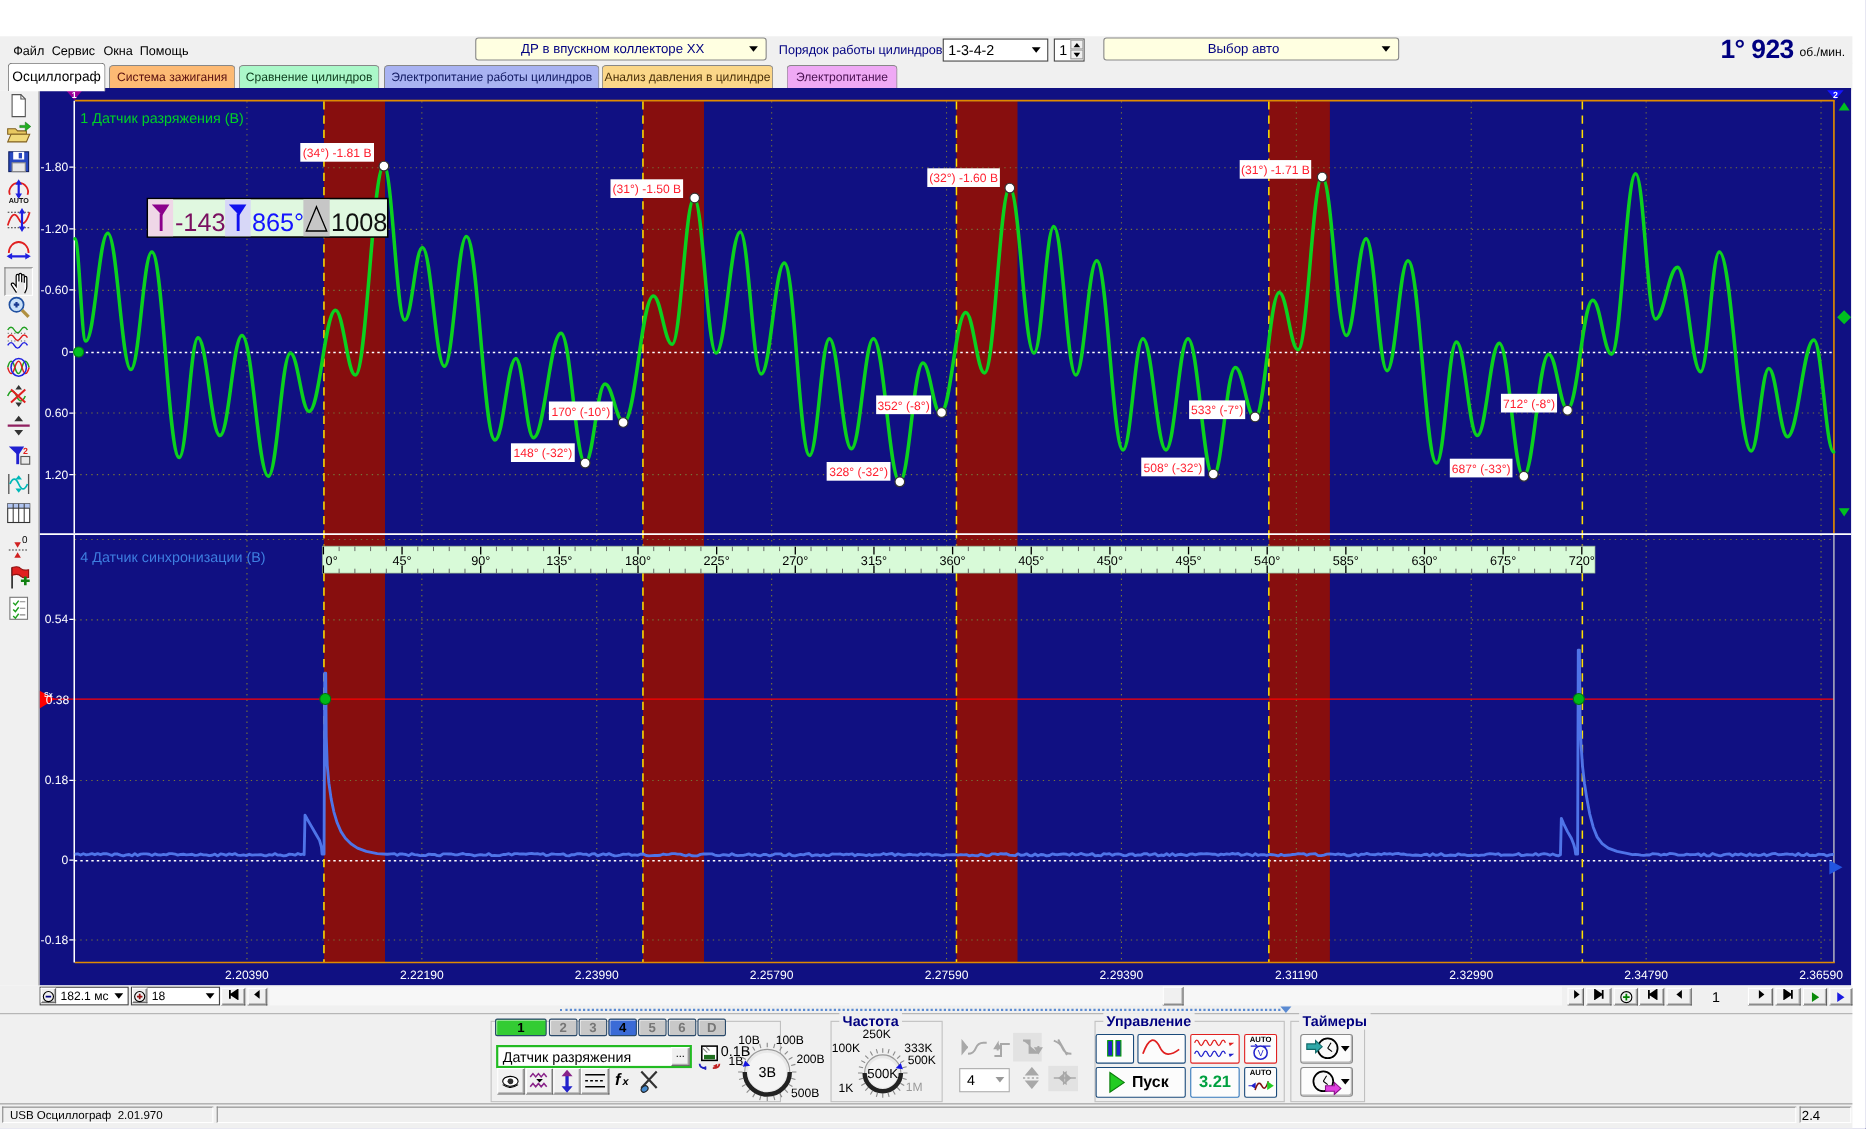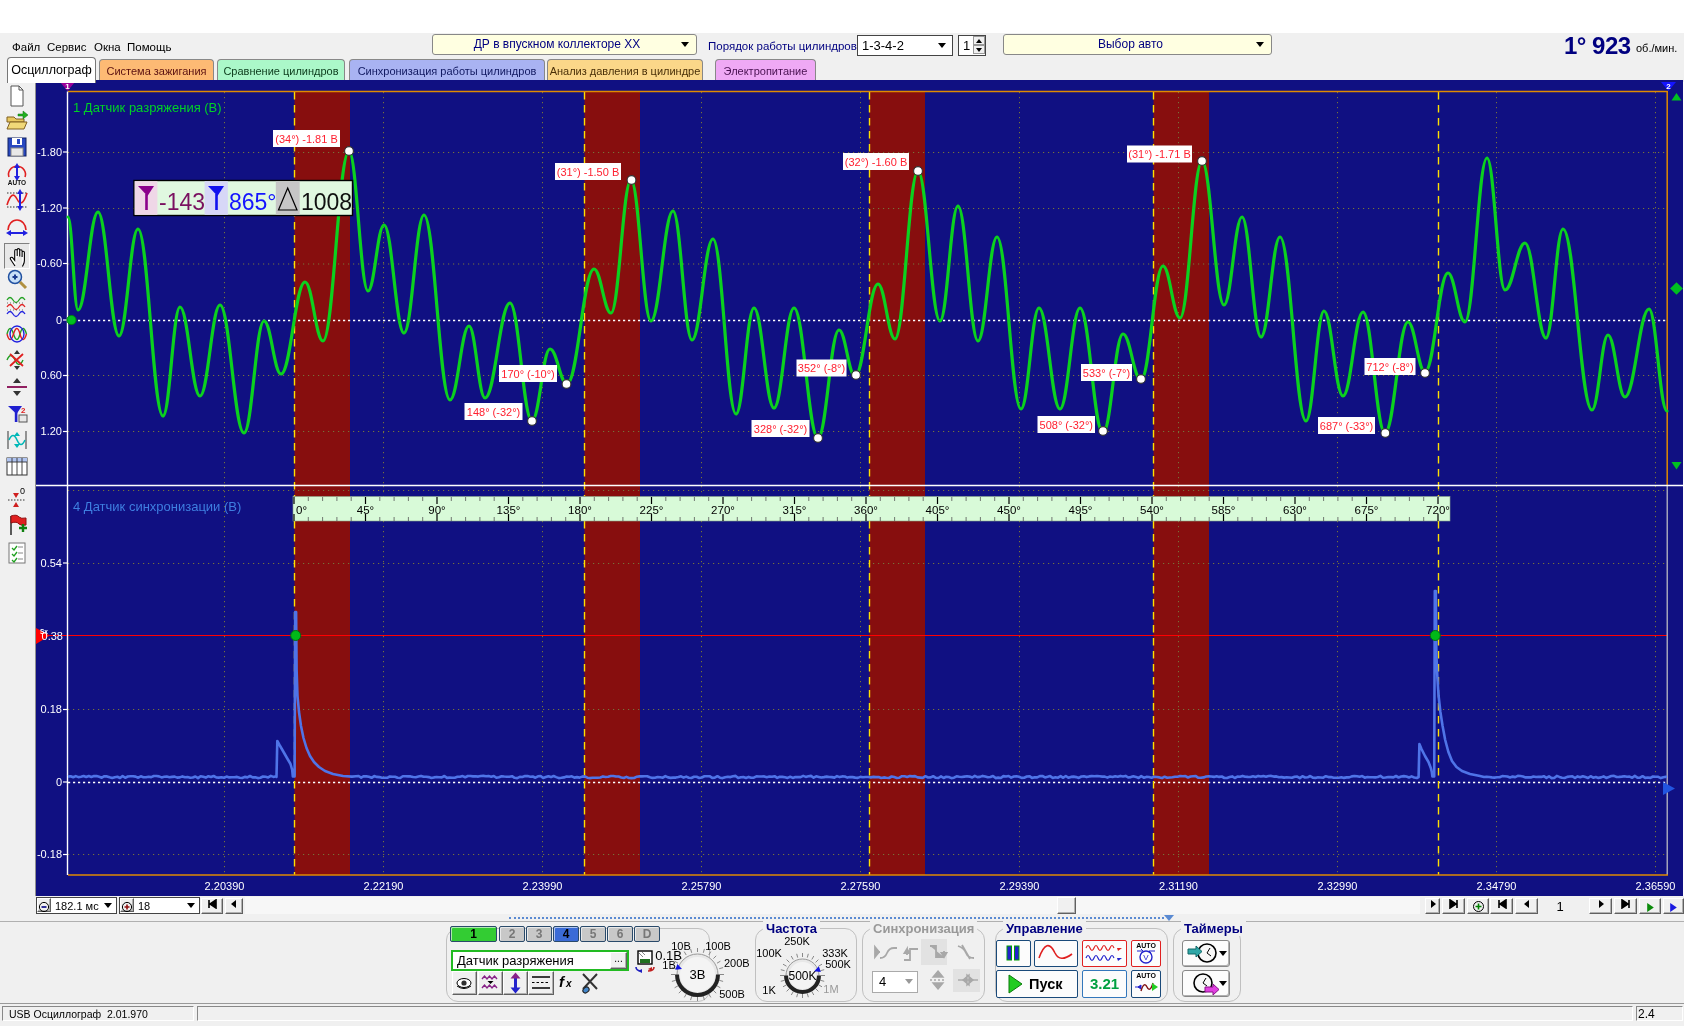--- a/index.html
+++ b/index.html
@@ -2,21 +2,21 @@
 <html><head><meta charset="utf-8"><style>
 *{margin:0;padding:0;box-sizing:border-box}
 html,body{width:1696px;height:1026px;background:#fff;overflow:hidden;
  font-family:"Liberation Sans",sans-serif;-webkit-font-smoothing:antialiased}
 #root{position:relative;width:1696px;height:1026px;background:#fff}
 .abs{position:absolute}
 .combo{position:absolute;background:#fff;border:1px solid #444}
 .darr{position:absolute;width:0;height:0;border-left:4.5px solid transparent;border-right:4.5px solid transparent;border-top:5.5px solid #000}
 .btn3{position:absolute;background:#f0f0f0;border-top:1px solid #fff;border-left:1px solid #fff;border-bottom:1px solid #606060;border-right:1px solid #606060;box-shadow:inset -1px -1px 0 #b0b0b0}
 .tab{position:absolute;top:59px;height:23px;border:1px solid #888;border-bottom:none;border-radius:4px 4px 0 0;text-align:center;font-size:11px;line-height:22px;white-space:nowrap;overflow:hidden}
-.grp{position:absolute;border:1px solid #c0c0c0;border-radius:12px}
+.grp{position:absolute;border:1px solid #c0c0c0;border-radius:0}
 .grplab{position:absolute;top:-8px;left:7px;background:#f0f0f0;padding:0 3px;font-size:13px;font-weight:bold}
 .chbtn{position:absolute;top:926px;height:16px;border:1px solid #2a4a6a;border-radius:2px;text-align:center;font-size:12px;font-weight:bold;line-height:14px;box-shadow:inset 1px 1px 0 rgba(255,255,255,.6)}
 .wbtn{position:absolute;background:#fcfcfc;border-radius:2px}
 </style></head><body>
 <div id="root">
     <div class="abs" style="left:0;top:33px;width:1684px;height:25px;background:#f0f0f0"></div>
     <div class="abs" style="left:0;top:57px;width:1684px;height:25px;background:#f0f0f0"></div>
     <div class="abs" style="left:12px;top:41px;font-size:11.5px;color:#000">Файл</div>
     <div class="abs" style="left:47px;top:41px;font-size:11.5px;color:#000">Сервис</div>
     <div class="abs" style="left:94px;top:41px;font-size:11.5px;color:#000">Окна</div>
@@ -35,21 +35,21 @@
     <div class="abs" style="left:975.5px;top:38.5px;width:0;height:0;border-left:3.5px solid transparent;border-right:3.5px solid transparent;border-bottom:4px solid #000"></div>
     <div class="abs" style="left:975.5px;top:47.5px;width:0;height:0;border-left:3.5px solid transparent;border-right:3.5px solid transparent;border-top:4px solid #000"></div>
     <div class="abs" style="left:1003px;top:34px;width:269px;height:21px;background:#FFFFE1;border:1px solid #888;border-radius:3px"></div>
     <div class="abs" style="left:1003px;top:37px;width:255px;text-align:center;font-size:12px;color:#000080">Выбор авто</div>
     <div class="darr" style="left:1256px;top:42px"></div>
     <div class="abs" style="left:1564px;top:32px;width:130px;font-size:24px;font-weight:bold;color:#000080;letter-spacing:-0.5px">1° 923</div>
     <div class="abs" style="left:1636px;top:42px;font-size:11px;color:#000">об./мин.</div>
     <div class="tab" style="left:7px;top:57px;height:26px;width:89px;background:#fff;color:#000;z-index:5;border-color:#777;font-size:12.5px;line-height:24px">Осциллограф</div>
     <div class="tab" style="left:99px;width:115px;background:#fdba74;color:#5a1010">Система зажигания</div>
     <div class="tab" style="left:217px;width:128px;background:#ABF8C9;color:#104020">Сравнение цилиндров</div>
-    <div class="tab" style="left:349px;width:196px;background:#A9B3F2;color:#101860">Синхронизация работы цилиндров</div>
+    <div class="tab" style="left:349px;width:196px;background:#A9B3F2;color:#101860">Электропитание работы цилиндров</div>
     <div class="tab" style="left:547px;width:156px;background:#FBD789;color:#4a3008">Анализ давления в цилиндре</div>
     <div class="tab" style="left:715px;width:101px;background:#EFA9F5;color:#481050">Электропитание</div>
     <div class="abs" style="left:0;top:82px;width:36px;height:814px;background:#f0f0f0;border-right:1px solid #909090"></div>
     <div style="position:absolute;left:4px;top:83px;width:26px;height:26px;"><svg width="26" height="26" viewBox="0 0 26 26">
         <path d="M7 3 h8 l4 4 v16 h-12 z" fill="#fff" stroke="#555"></path>
         <path d="M15 3 v4 h4" fill="none" stroke="#555"></path>
       </svg></div>
     <div style="position:absolute;left:4px;top:109px;width:26px;height:26px;"><svg width="26" height="26" viewBox="0 0 26 26">
         <path d="M3 8 h7 l2 2 h8 v3 h-17z" fill="#E8C860" stroke="#806020"></path>
         <path d="M3 20 l3-7 h17 l-3 7 z" fill="#F0D878" stroke="#806020"></path>
@@ -525,23 +525,20 @@
     <div class="btn3" style="left:1663px;top:898px;width:21px;height:16px;text-align:center"><svg width="11" height="11" viewBox="0 0 10 10" style="margin-top:2px">
         <path d="M2 1 l6 4 -6 4 z" fill="#1a1aE0"></path>
       </svg></div>
     <div class="abs" style="left:509px;top:916.5px;width:655px;height:0;border-top:2px dotted #5a8ad2"></div>
     <div class="abs" style="left:1164px;top:915px;width:0;height:0;border-left:5px solid transparent;border-right:5px solid transparent;border-top:6px solid #5a8ad2"></div>
     <div class="abs" style="left:0;top:921px;width:1684px;height:82px;background:#f0f0f0;border-top:1px solid #b0b0b0"></div>
     <div class="grp" style="left:446px;top:928px;width:264px;height:74px"></div>
     <div class="grp" style="left:755px;top:928px;width:102px;height:74px">
       <span class="grplab" style="color:#000080">Частота</span>
     </div>
-    <div class="grp" style="left:862px;top:928px;width:123px;height:74px">
-      <span class="grplab" style="color:#999">Синхронизация</span>
-    </div>
     <div class="grp" style="left:995px;top:928px;width:173px;height:74px">
       <span class="grplab" style="color:#000080">Управление</span>
     </div>
     <div class="grp" style="left:1173px;top:928px;width:68px;height:74px">
       <span class="grplab" style="color:#000080">Таймеры</span>
     </div>
     <div class="chbtn" style="left:450px;width:47px;background:#33CC33;color:#000">1</div>
     <div class="chbtn" style="left:499px;width:26px;background:#c8c8c8;color:#777">2</div>
     <div class="chbtn" style="left:526px;width:26px;background:#c8c8c8;color:#777">3</div>
     <div class="chbtn" style="left:553px;width:26px;background:#3B6BD6;color:#000">4</div>

